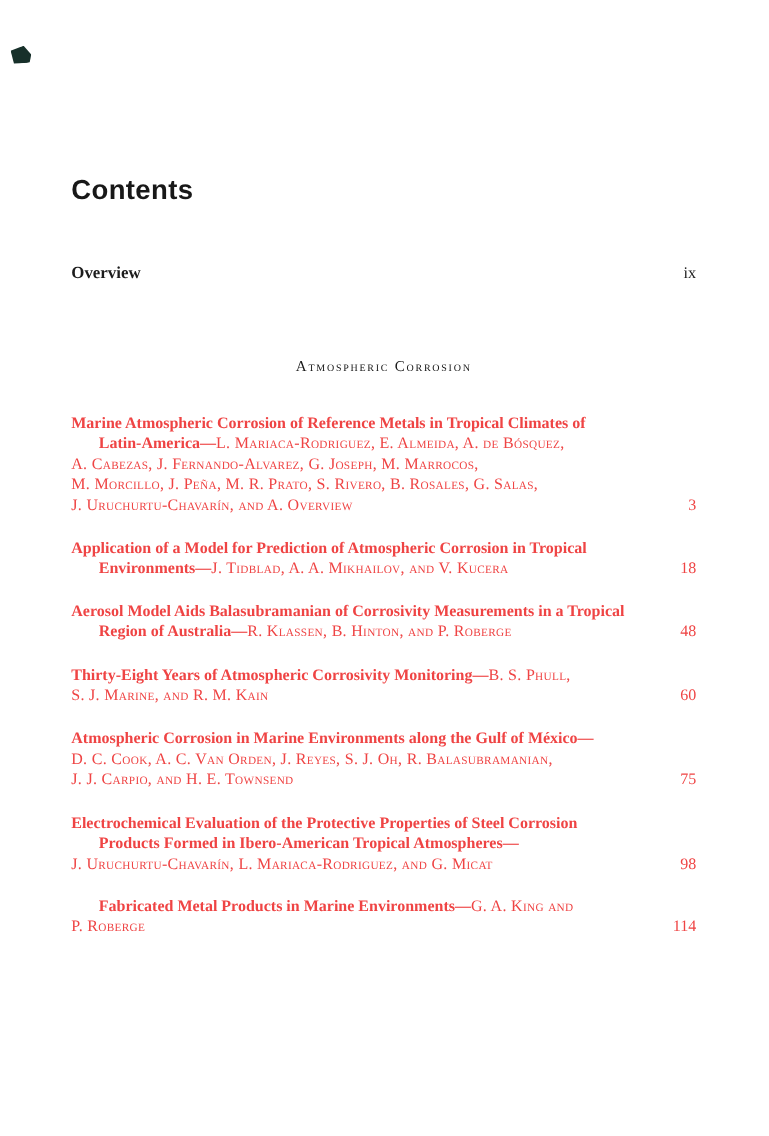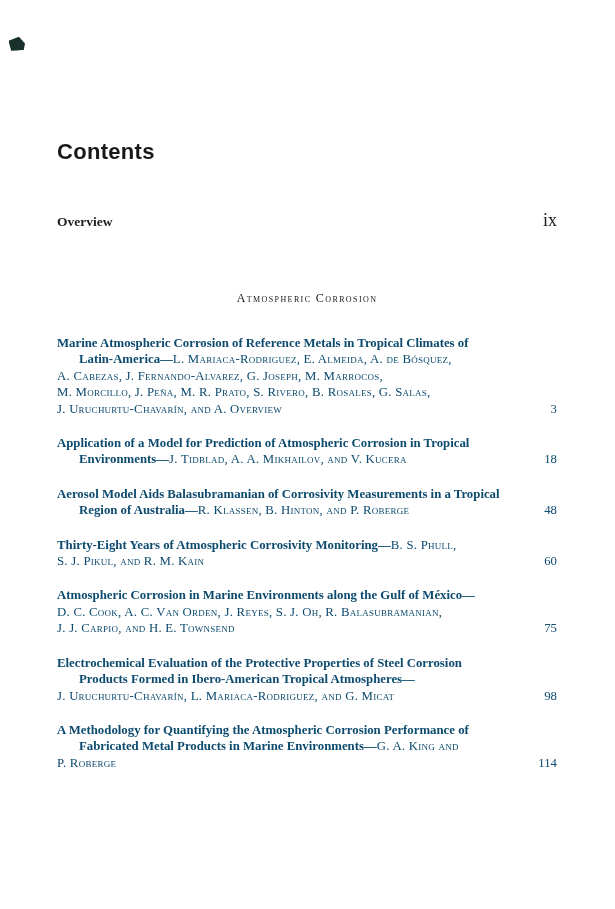--- a/index.html
+++ b/index.html
@@ -11,27 +11,27 @@
     position:absolute;left:9px;top:37px;width:16px;height:14px;background:#17302a;
     clip-path:polygon(0 18%,68% 0,100% 55%,86% 100%,8% 92%);transform:rotate(-8deg);
   }
   .content{position:absolute;left:57px;right:58px;top:0;}
   h1.title{
     margin:141px 0 0 0;font-family:"Liberation Sans",sans-serif;font-weight:600;
     font-size:22px;line-height:1;letter-spacing:.3px;color:#181818;
   }
   .overview-row{display:flex;justify-content:space-between;align-items:baseline;margin-top:47px;font-size:13.5px;text-align:center;}
   .ov-label{font-weight:700;}
-  .ov-page{font-size:18px;}
+  .ov-page{font-size:13px;}
   .section-heading{
     margin-top:60px;text-align:center;font-size:12px;font-variant:small-caps;
     letter-spacing:1.4px;color:#171717;
   }
   .entries{margin-top:29px;}
-  .entry{margin-bottom:18px;font-size:12.8px;line-height:16.4px;color:#0c4a6e;}
+  .entry{margin-bottom:18px;font-size:12.8px;line-height:16.4px;color:#ef4444;}
   .line{display:flex;align-items:baseline;}
   .line.indent{padding-left:22px;}
   .txt{flex:0 1 auto;}
   .t{font-weight:700;}
   .a{font-variant:small-caps;letter-spacing:.25px;}
   .pg{margin-left:auto;padding-left:10px;font-size:12.8px;white-space:nowrap;}
   .watermark{
     position:absolute;left:12px;right:0;top:820px;height:92px;
     display:flex;align-items:center;opacity:.95;pointer-events:none;
   }
@@ -102,21 +102,21 @@
           <div class="line indent">
             <span class="txt"><span class="t">Region of Australia—</span><span class="a">R. Klassen, B. Hinton, and P. Roberge</span></span>
             <span class="pg">48</span>
           </div>
         </div>
         <div class="entry">
           <div class="line">
             <span class="txt"><span class="t">Thirty-Eight Years of Atmospheric Corrosivity Monitoring—</span><span class="a">B. S. Phull,</span></span>
           </div>
           <div class="line">
-            <span class="txt"><span class="a">S. J. Pikul, and R. M. Kain</span></span>
+            <span class="txt"><span class="a">S. J. Marine, and R. M. Kain</span></span>
             <span class="pg">60</span>
           </div>
         </div>
         <div class="entry">
           <div class="line">
             <span class="txt"><span class="t">Atmospheric Corrosion in Marine Environments along the Gulf of México—</span></span>
           </div>
           <div class="line">
             <span class="txt"><span class="a">D. C. Cook, A. C. Van Orden, J. Reyes, S. J. Oh, R. Balasubramanian,</span></span>
           </div>
@@ -131,23 +131,20 @@
           </div>
           <div class="line indent">
             <span class="txt"><span class="t">Products Formed in Ibero-American Tropical Atmospheres—</span></span>
           </div>
           <div class="line">
             <span class="txt"><span class="a">J. Uruchurtu-Chavarín, L. Mariaca-Rodriguez, and G. Micat</span></span>
             <span class="pg">98</span>
           </div>
         </div>
         <div class="entry">
-          <div class="line">
-            <span class="txt"><span class="t">A Methodology for Quantifying the Atmospheric Corrosion Performance of</span></span>
-          </div>
           <div class="line indent">
             <span class="txt"><span class="t">Fabricated Metal Products in Marine Environments—</span><span class="a">G. A. King and</span></span>
           </div>
           <div class="line">
             <span class="txt"><span class="a">P. Roberge</span></span>
             <span class="pg">114</span>
           </div>
         </div>
       </div>
   </div>

